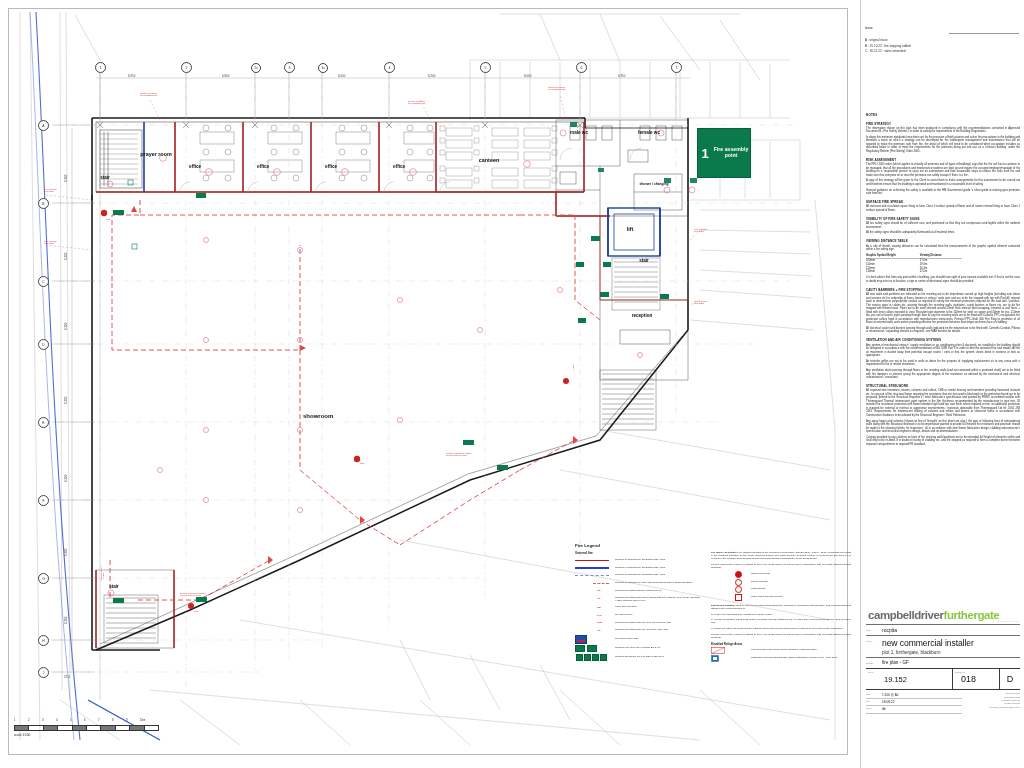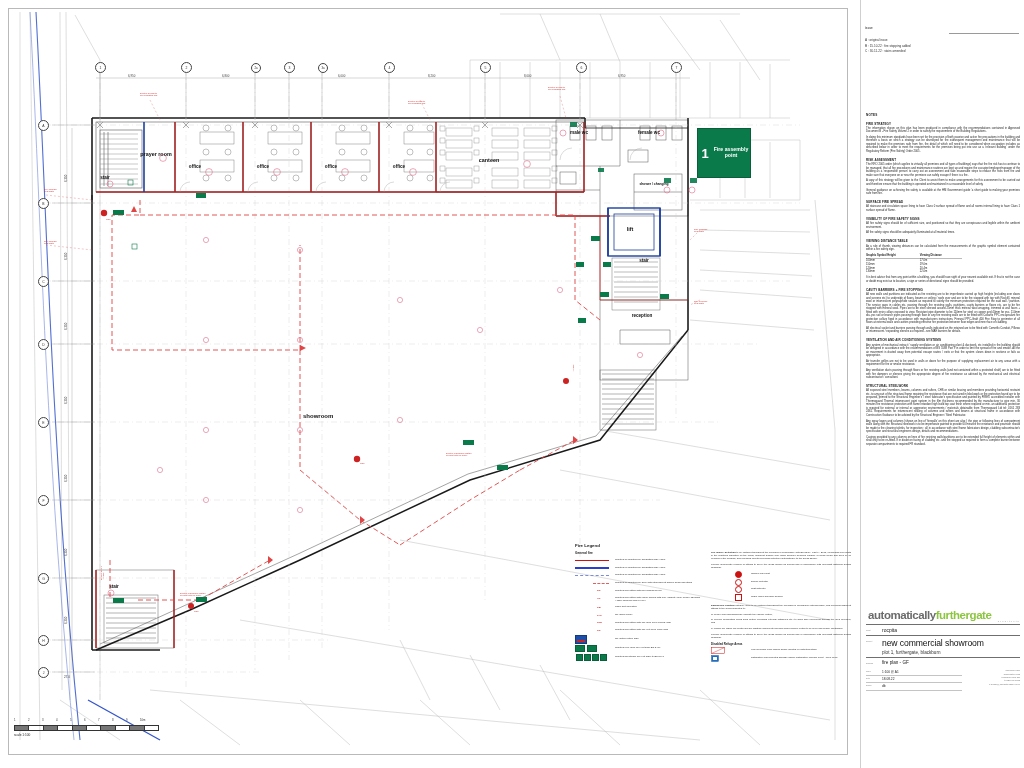--- a/index.html
+++ b/index.html
@@ -849,46 +849,59 @@
       <p>Any ventilation ducts passing through floors or fire resisting walls (and not contained within a protected shaft) are to be fitted with fire dampers or sleeves giving the appropriate degree of fire resistance as advised by the mechanical and electrical subcontractor / consultant.</p>
 
       <h4>STRUCTURAL STEELWORK</h4>
       <p>All exposed steel members, beams, columns and rafters, CHS or similar bracing and members providing horizontal restraint etc. to any part of the structural frame requiring fire resistance that are not sized in blockwork or the protection found are to be prepared, primed to the Structural Engineer's / steel fabricator's specification and painted by FIREX accredited installer with Thermoguard Thermal intumescent paint system in the film thickness recommended by the manufacturer to give min. 30 minutes fire resistance protection with flame retardant high build top coat finish where required or min. an additional protection is required for external or internal or aggressive environments / materials obtainable from Thermoguard Ltd tel: 0161 283 2461. Requirements for intumescent sealing of columns and rafters and beams at structural frame in accordance with Construction Guidance to be advised by the Structural Engineer / Steel Fabricator.</p>
       <p>Any spray layers and columns (shown on line of 'firewalls' on this sheet are also ) the pipe or following lines of compartment walls along with the Structural steelwork is to be imperforate painted to provide 60 minutes fire resistance and provision should be made to the cleaning tolerks, for inspection : all in accordance with steel frame fabricators design, cladding subcontractor's specification and structural engineers design, details and recommendations.</p>
       <p>Casings provided to any columns on lines of fire resisting walls/partitions are to be extended full height of elements within and shall only to be re-fitted. If in doubt on facing of cladding etc. and fire stopped as required to form a complete barrier between separate compartments to required FR standard.</p>
     </div>
 
     <div id="title-block">
       <div id="logo">
-        <span class="c1">automatically</span><span class="c2">furthergate</span>
+        <span class="c1">campbelldriver</span><span class="c2">furthergate</span>
         <span class="sub">architects</span>
       </div>
 
       <div class="tb-row">
         <div class="tb-key">client</div>
         <div class="tb-val">
             <div class="client-name">rocpita</div>
           </div>
       </div>
 
       <div class="tb-row">
         <div class="tb-key">project</div>
         <div class="tb-val">
-          <div class="project-name">new commercial showroom</div>
+          <div class="project-name">new commercial installer</div>
           <div class="project-addr">plot 1, furthergate, blackburn</div>
         </div>
       </div>
 
       <div class="tb-row">
         <div class="tb-key">drawing</div>
         <div class="tb-val">
             <div class="drawing-name">fire plan - GF</div>
           </div>
       </div>
 
+      <div id="numbers-row">
+        <div class="cell" id="job-cell">
+          <span class="k">job no</span>
+          <span id="job-no">19.152</span>
+        </div>
+        <div class="cell" id="dwg-cell">
+          <span class="k">drawing no</span>
+          <span id="dwg-no">018</span>
+        </div>
+        <div class="cell" id="rev-cell">
+          <span id="rev-no">D</span>
+        </div>
+      </div>
 
       <div id="foot">
         <div id="foot-left">
           <div class="foot-row">
             <div class="k">scale</div>
             <div class="v">1:100      @ A1</div>
           </div>
           <div class="foot-row">
             <div class="k">date</div>
             <div class="v">18.08.22</div>

